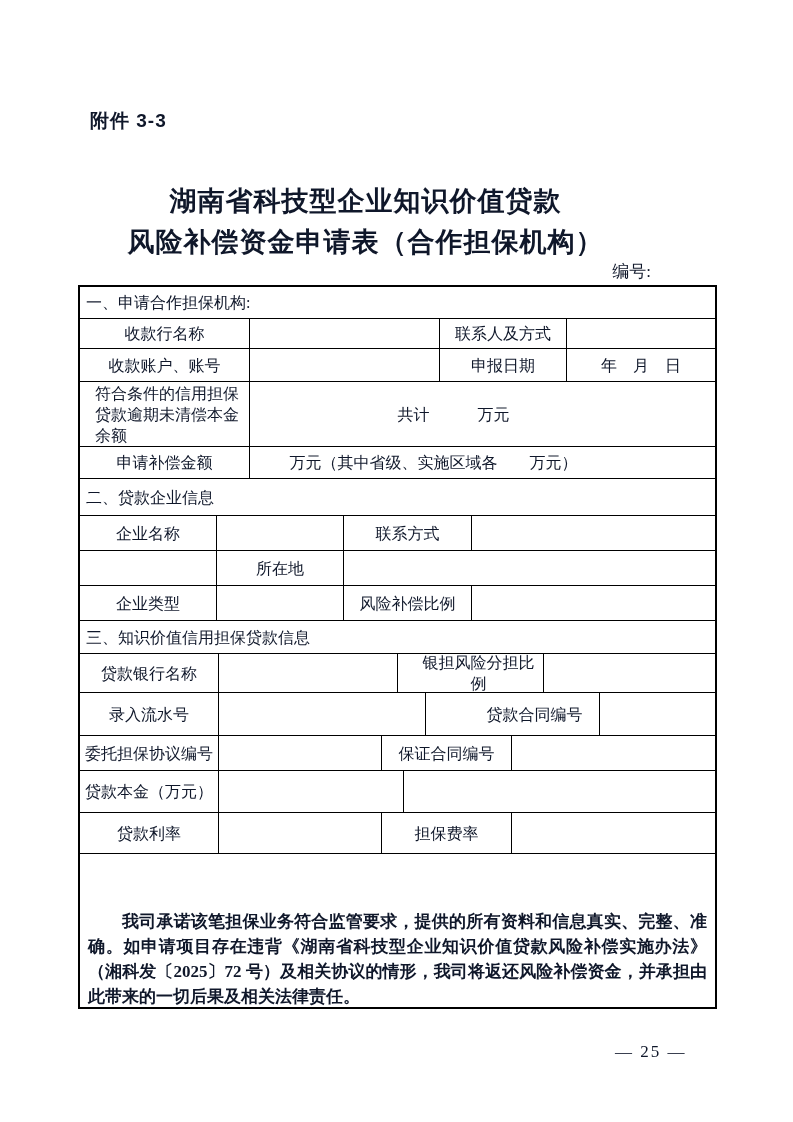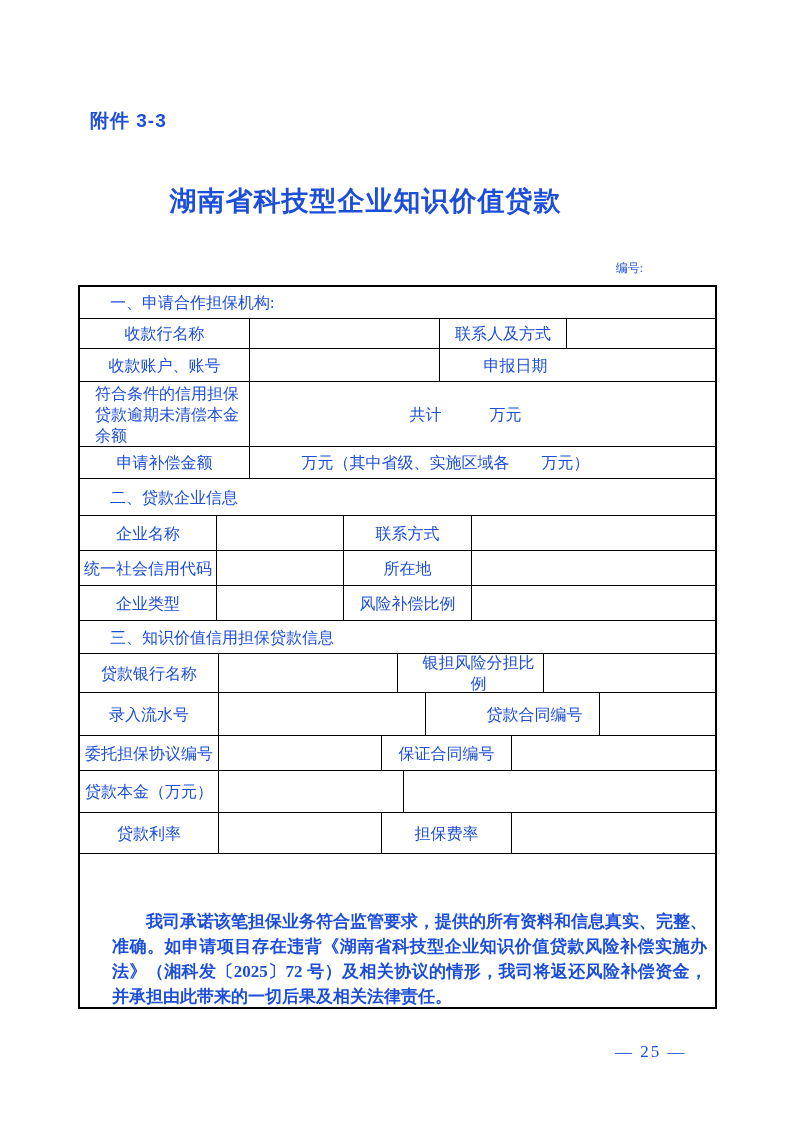--- a/index.html
+++ b/index.html
@@ -2,21 +2,21 @@
 <html><head>
 <meta charset="utf-8">
 <style>
   html, body { margin: 0; padding: 0; background: #888; }
   .page {
     position: relative;
     width: 793px;
     height: 1122px;
     margin: 0 auto;
     background: #ffffff;
-    color: #1d4ed8;
+    color: #0f172a;
     font-family: "Liberation Serif", "DejaVu Serif", serif;
     overflow: hidden;
   }
   .attachment {
     position: absolute;
     left: 90px;
     top: 108px;
     font-family: "Liberation Sans", "DejaVu Sans", sans-serif;
     font-weight: 600;
     font-size: 19px;
@@ -29,22 +29,22 @@
     top: 181px;
     text-align: center;
     font-weight: bold;
     font-size: 27px;
     line-height: 41px;
     letter-spacing: 1px;
   }
   .serial {
     position: absolute;
     top: 260px;
-    right: 150px;
-    font-size: 12px;
+    right: 142px;
+    font-size: 17px;
   }
   .form-table {
     position: absolute;
     left: 78px;
     top: 285px;
     width: 639px;
     border: 2px solid #000;
     box-sizing: border-box;
     background: #fff;
   }
@@ -56,21 +56,21 @@
     justify-content: center;
     text-align: center;
     font-size: 16px;
     line-height: 21px;
     padding: 1px 2px;
     box-sizing: border-box;
     border-right: 1px solid #000;
     white-space: pre-wrap;
     overflow: hidden;
   }
-  .cell:last-child { border-right: none; margin-left: 24px; }
+  .cell:last-child { border-right: none; }
   .cell.start { justify-content: flex-start; text-align: left; padding-left: 6px; }
   .cell.wraplbl { justify-content: flex-start; text-align: left; padding-left: 15px; }
   .cell.pr140 { padding-right: 60px; }
   .cell.pr100 { padding-right: 100px; }
   
   .g-s1  { grid-template-columns: 170px 190px 127px 1fr; }
   .g-s1w { grid-template-columns: 170px 1fr; }
   .g-s2  { grid-template-columns: 137px 127px 128px 1fr; }
   .g-s3  { grid-template-columns: 139px 163px 130px 1fr; }
   .g-full { grid-template-columns: 1fr; }
@@ -99,20 +99,21 @@
 </style>
 </head>
 <body>
 
 <div class="page">
 
   <div class="attachment">附件 3-3</div>
 
   <div class="doc-title">
     <div>湖南省科技型企业知识价值贷款</div>
+    <div>风险补偿资金申请表（合作担保机构）</div>
   </div>
 
   <div class="serial">编号:</div>
 
   <div class="form-table">
 
     <div class="row g-full h31">
       <div class="cell start">一、申请合作担保机构:</div>
     </div>
 
@@ -120,20 +121,21 @@
       <div class="cell">收款行名称</div>
       <div class="cell"></div>
       <div class="cell">联系人及方式</div>
       <div class="cell"></div>
     </div>
 
     <div class="row g-s1 h32">
       <div class="cell">收款账户、账号</div>
       <div class="cell"></div>
       <div class="cell">申报日期</div>
+      <div class="cell">年　月　日</div>
     </div>
 
     <div class="row g-s1w h64">
       <div class="cell wraplbl">符合条件的信用担保贷款逾期未清偿本金余额</div>
       <div class="cell pr140">共计　　　万元</div>
     </div>
 
     <div class="row g-s1w h31">
       <div class="cell">申请补偿金额</div>
       <div class="cell pr100">万元（其中省级、实施区域各　　万元）</div>
@@ -144,21 +146,20 @@
     </div>
 
     <div class="row g-s2 h34">
       <div class="cell">企业名称</div>
       <div class="cell"></div>
       <div class="cell">联系方式</div>
       <div class="cell"></div>
     </div>
 
     <div class="row g-s2 h34">
-      <div class="cell">统一社会信用代码</div>
       <div class="cell"></div>
       <div class="cell">所在地</div>
       <div class="cell"></div>
     </div>
 
     <div class="row g-s2 h34">
       <div class="cell">企业类型</div>
       <div class="cell"></div>
       <div class="cell">风险补偿比例</div>
       <div class="cell"></div>

